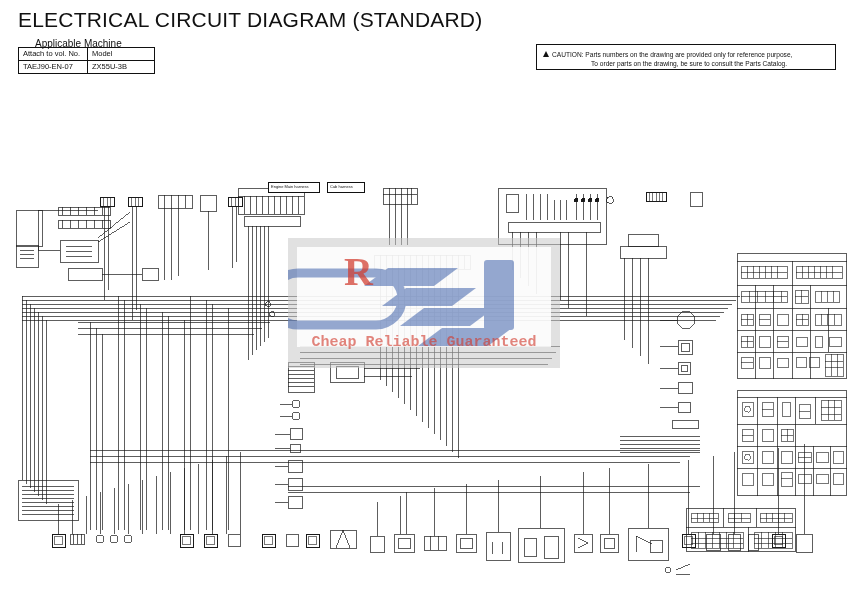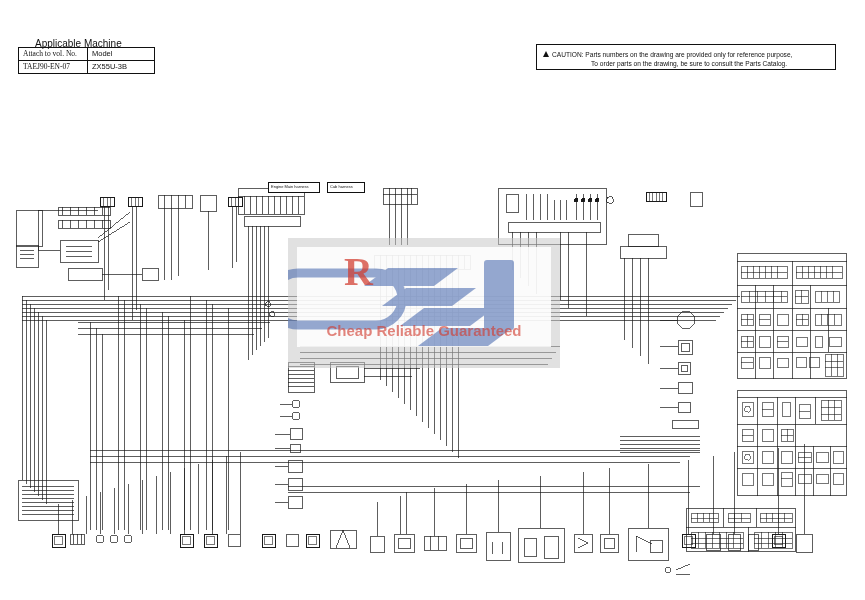--- a/index.html
+++ b/index.html
@@ -20,21 +20,21 @@
     font-size:10px;color:#111;
   }
   table.machine{
     position:absolute;left:18px;top:47px;
     border-collapse:collapse;font-size:7.5px;color:#111;
   }
   table.machine td{
     border:1px solid #111;padding:1px 4px;height:10px;
     font-size:7.5px;line-height:10px;white-space:nowrap;
   }
-  table.machine td.c1{width:60px;font-family:Liberation Serif, serif;}
+  table.machine td.c1{width:60px;}
   table.machine td.c2{width:58px;margin-left:19px;}
 
   .caution{
     position:absolute;left:536px;top:44px;width:300px;height:26px;
     border:1px solid #111;box-sizing:border-box;background:#fff;
   }
   .caution .line{
     font-size:6.6px;color:#111;line-height:9px;white-space:nowrap;
   }
   .caution .l1{position:absolute;left:6px;top:5px;}
@@ -61,38 +61,39 @@
   }
   .wm-inner{
     position:absolute;left:9px;top:9px;width:254px;height:100px;background:#fff;opacity:.85;
   }
   .wm-R{
     position:absolute;left:56px;top:10px;
     font-family:"Liberation Serif", serif;font-weight:bold;font-size:40px;
     color:#d23b2e;opacity:.72;letter-spacing:2px;
   }
   .wm-tag{
-    position:absolute;left:10px;top:84px;width:252px;text-align:center;
-    font-family:Liberation Sans, sans-serif;font-weight:bold;font-size:15px;
+    position:absolute;left:10px;top:96px;width:252px;text-align:center;
+    font-family:Liberation Mono, monospace;font-weight:bold;font-size:15px;
     color:#d23b2e;opacity:.62;white-space:nowrap;
   }
   #wm svg{position:absolute;left:0;top:0;}
 
   
   .lblbox{
     position:absolute;border:1px solid #111;background:#fff;
     font-size:4px;color:#111;line-height:6px;
     padding:1px 2px;box-sizing:border-box;white-space:nowrap;overflow:hidden;
   }
 </style>
 </head>
 <body>
 
 <div id="sheet">
 
+  <div class="title">ELECTRICAL CIRCUIT DIAGRAM (STANDARD)</div>
 
   <div class="applicable">Applicable Machine</div>
 
   <table class="machine">
     <tbody>
         <tr>
       <td class="c1">Attach to vol. No.</td>
       <td class="c2">Model</td>
     </tr>
     <tr>

